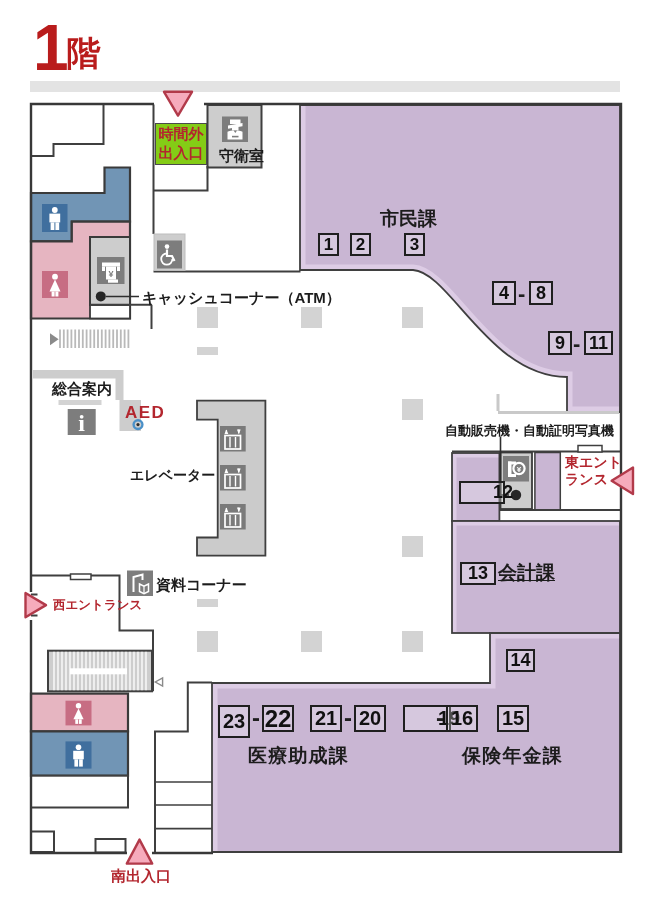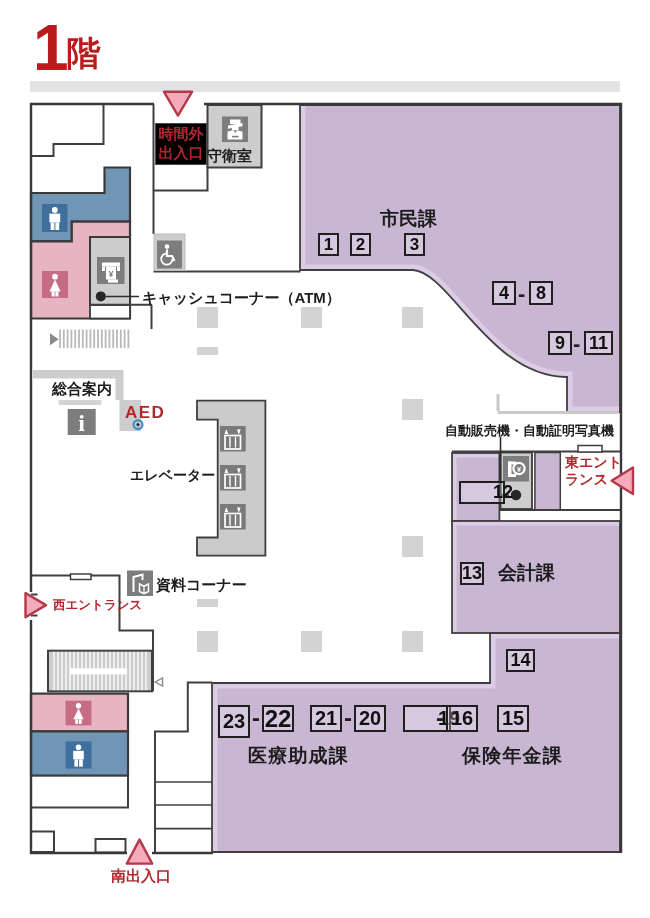--- a/index.html
+++ b/index.html
@@ -10,21 +10,21 @@
   .lbl{position:absolute;font-weight:bold;color:#1c1c1c;line-height:1.1;white-space:nowrap;}
   .red{color:#b3262e;}
   .numbox{position:absolute;box-sizing:border-box;border:2px solid #1f1f1f;
           background:rgba(255,255,255,0.25);display:flex;align-items:center;justify-content:center;
           font-weight:bold;color:#111;}
   .dash{position:absolute;font-weight:bold;color:#1f1f1f;}
   #floor-title{position:absolute;left:33px;top:16px;color:#b91c1c;font-weight:bold;line-height:1;}
   #floor-title .digit{font-size:64px;letter-spacing:-2px;vertical-align:baseline;}
   #floor-title .kanji{font-size:34px;display:inline-block;transform:translateY(-5px);}
   #after-hours-box{position:absolute;left:155px;top:123px;width:52px;height:42px;
-      box-sizing:border-box;border:1.5px solid #4a4a4a;background:#000000;
+      box-sizing:border-box;border:1.5px solid #4a4a4a;background:#84cc16;
       display:flex;flex-direction:column;align-items:center;justify-content:center;}
   #after-hours-box div{font-size:15px;font-weight:bold;line-height:1.26;}
   .fs12{font-size:12.5px;text-align:center;} .fs13{font-size:13px;} .fs14{font-size:14px;} .fs15{font-size:15px;} .fs17{font-size:17px;} .fs19{font-size:19px;}
 </style>
 </head>
 <body>
 
 <div id="stage">
 
 <svg id="floor-svg" width="650" height="918" viewBox="0 0 650 918">
@@ -350,52 +350,52 @@
 
 <div id="floor-title">
   <span class="digit">1</span><span class="kanji">階</span>
 </div>
 
 <div id="after-hours-box" class="overlay">
   <div class="red">時間外</div>
   <div class="red">出入口</div>
 </div>
 
-<div class="lbl fs15" style="left:207px;top:148px;">守衛室</div>
+<div class="lbl fs15" style="left:219px;top:148px;">守衛室</div>
 <div class="lbl fs19" style="left:380px;top:209px;">市民課</div>
 <div class="lbl fs15" style="left:142px;top:289.5px;">キャッシュコーナー（ATM）</div>
 <div class="lbl fs15" style="left:52px;top:381px;">総合案内</div>
 <div class="lbl fs17 red" style="left:125px;top:403.5px;letter-spacing:1.5px;">AED</div>
 <div class="lbl fs14" style="left:130px;top:468px;">エレベーター</div>
 <div class="lbl fs13" style="left:445px;top:424px;">自動販売機・自動証明写真機</div>
 <div class="lbl fs14 red" style="left:565px;top:454px;line-height:1.18;">
   <div>東エント</div>
   <div>ランス</div>
 </div>
-<div class="lbl fs19" style="left:498px;top:563px;">会計課</div>
+<div class="lbl fs19" style="left:498px;top:563px;text-decoration:underline;">会計課</div>
 <div class="lbl fs15" style="left:156px;top:576.5px;">資料コーナー</div>
 <div class="lbl fs12 red" style="left:53px;top:599px;">西エントランス</div>
 <div class="lbl fs19" style="left:248px;top:745.5px;letter-spacing:1.2px;">医療助成課</div>
 <div class="lbl fs19" style="left:462px;top:745.5px;letter-spacing:1.2px;">保険年金課</div>
 <div class="lbl fs15 red" style="left:111px;top:868px;">南出入口</div>
 
 <div class="numbox" style="left:318px;top:233px;width:21px;height:23px;font-size:17px;">1</div>
 <div class="numbox" style="left:350px;top:233px;width:21px;height:23px;font-size:17px;">2</div>
 <div class="numbox" style="left:404px;top:233px;width:21px;height:23px;font-size:17px;">3</div>
 
 <div class="numbox" style="left:492px;top:281px;width:24px;height:24px;font-size:18px;">4</div>
 <div class="dash" style="left:518px;top:281px;font-size:22px;">-</div>
 <div class="numbox" style="left:529px;top:281px;width:24px;height:24px;font-size:18px;">8</div>
 
 <div class="numbox" style="left:548px;top:331px;width:24px;height:24px;font-size:18px;">9</div>
 <div class="dash" style="left:573px;top:331px;font-size:22px;">-</div>
 <div class="numbox" style="left:584px;top:331px;width:29px;height:24px;font-size:18px;">11</div>
 
 <div class="numbox" style="left:459px;top:481px;width:28px;height:23px;font-size:18px;padding-left:42px;">12</div>
-<div class="numbox" style="left:460px;top:562px;width:24px;height:23px;font-size:18px;">13</div>
+<div class="numbox" style="left:460px;top:562px;width:36px;height:23px;font-size:18px;">13</div>
 <div class="numbox" style="left:506px;top:649px;width:29px;height:23px;font-size:18px;">14</div>
 
 <div class="numbox" style="left:218px;top:705px;width:32px;height:33px;font-size:20px;">23</div>
 <div class="dash" style="left:252px;top:704px;font-size:24px;">-</div>
 <div class="numbox" style="left:262px;top:705px;width:32px;height:27px;font-size:24px;">22</div>
 
 <div class="numbox" style="left:310px;top:705px;width:32px;height:27px;font-size:20px;">21</div>
 <div class="dash" style="left:344px;top:704px;font-size:24px;">-</div>
 <div class="numbox" style="left:354px;top:705px;width:32px;height:27px;font-size:20px;">20</div>
 

